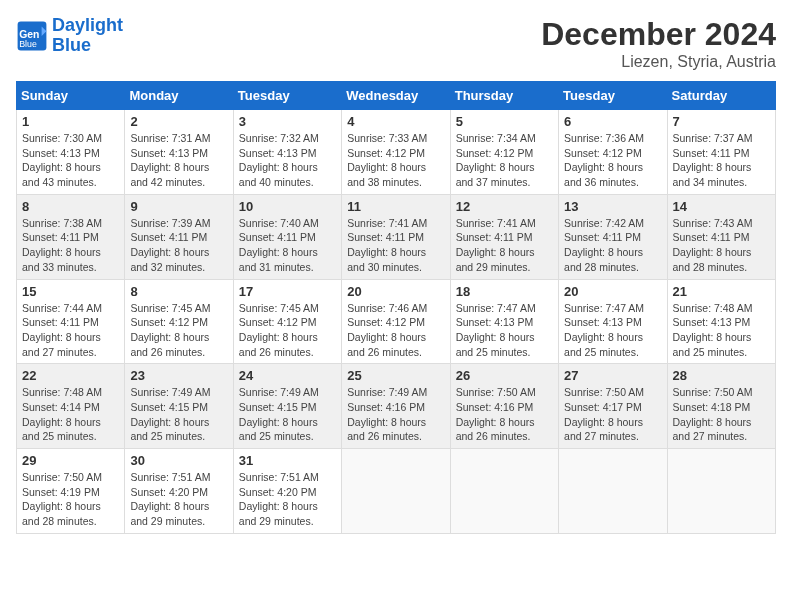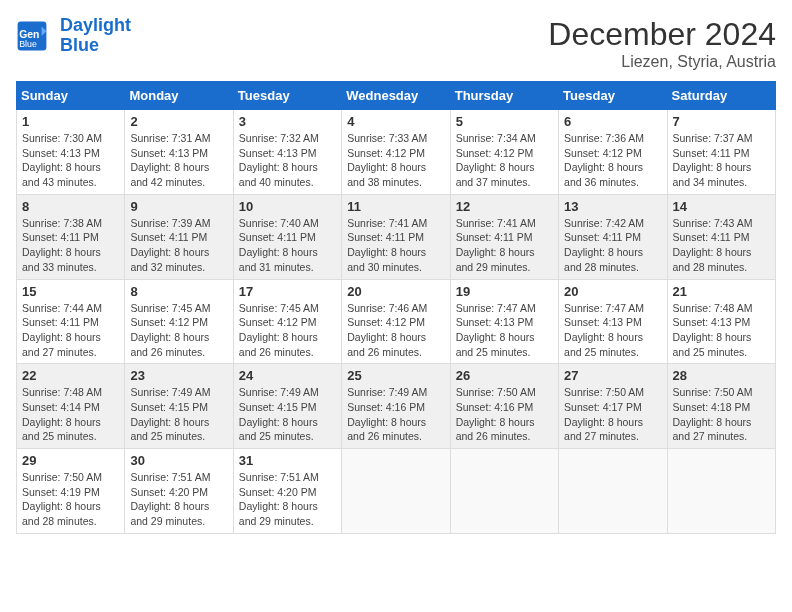--- a/index.html
+++ b/index.html
@@ -12,39 +12,39 @@
     }
     .header {
       display: flex;
       justify-content: space-between;
       align-items: flex-start;
       margin-bottom: 10px;
     }
     .logo {
       display: flex;
       align-items: center;
-      gap: 12px;
+      gap: 4px;
     }
     .logo-text {
       font-size: 18px;
       font-weight: bold;
       color: #333;
       line-height: 1.1;
     }
     .logo-text span { color: #1a6dcc; }
     .logo-icon {
       width: 32px;
       height: 32px;
     }
     .title-area {
       text-align: right;
     }
     .month-title {
       font-size: 32px;
-      font-weight: normal;
+      font-weight: bold;
       color: #333;
     }
     .subtitle {
       font-size: 16px;
       color: #555;
     }
     .calendar {
       width: 100%;
       border-collapse: collapse;
       font-size: 11px;
@@ -196,21 +196,21 @@
         </td>
         <td>
           <span class="day-num">17</span>
           <div class="day-info">Sunrise: 7:45 AM<br>Sunset: 4:12 PM<br>Daylight: 8 hours and 26 minutes.</div>
         </td>
         <td>
           <span class="day-num">20</span>
           <div class="day-info">Sunrise: 7:46 AM<br>Sunset: 4:12 PM<br>Daylight: 8 hours and 26 minutes.</div>
         </td>
         <td>
-          <span class="day-num">19</span>
+          <span class="day-num">18</span>
           <div class="day-info">Sunrise: 7:47 AM<br>Sunset: 4:13 PM<br>Daylight: 8 hours and 25 minutes.</div>
         </td>
         <td>
           <span class="day-num">20</span>
           <div class="day-info">Sunrise: 7:47 AM<br>Sunset: 4:13 PM<br>Daylight: 8 hours and 25 minutes.</div>
         </td>
         <td>
           <span class="day-num">21</span>
           <div class="day-info">Sunrise: 7:48 AM<br>Sunset: 4:13 PM<br>Daylight: 8 hours and 25 minutes.</div>
         </td>

